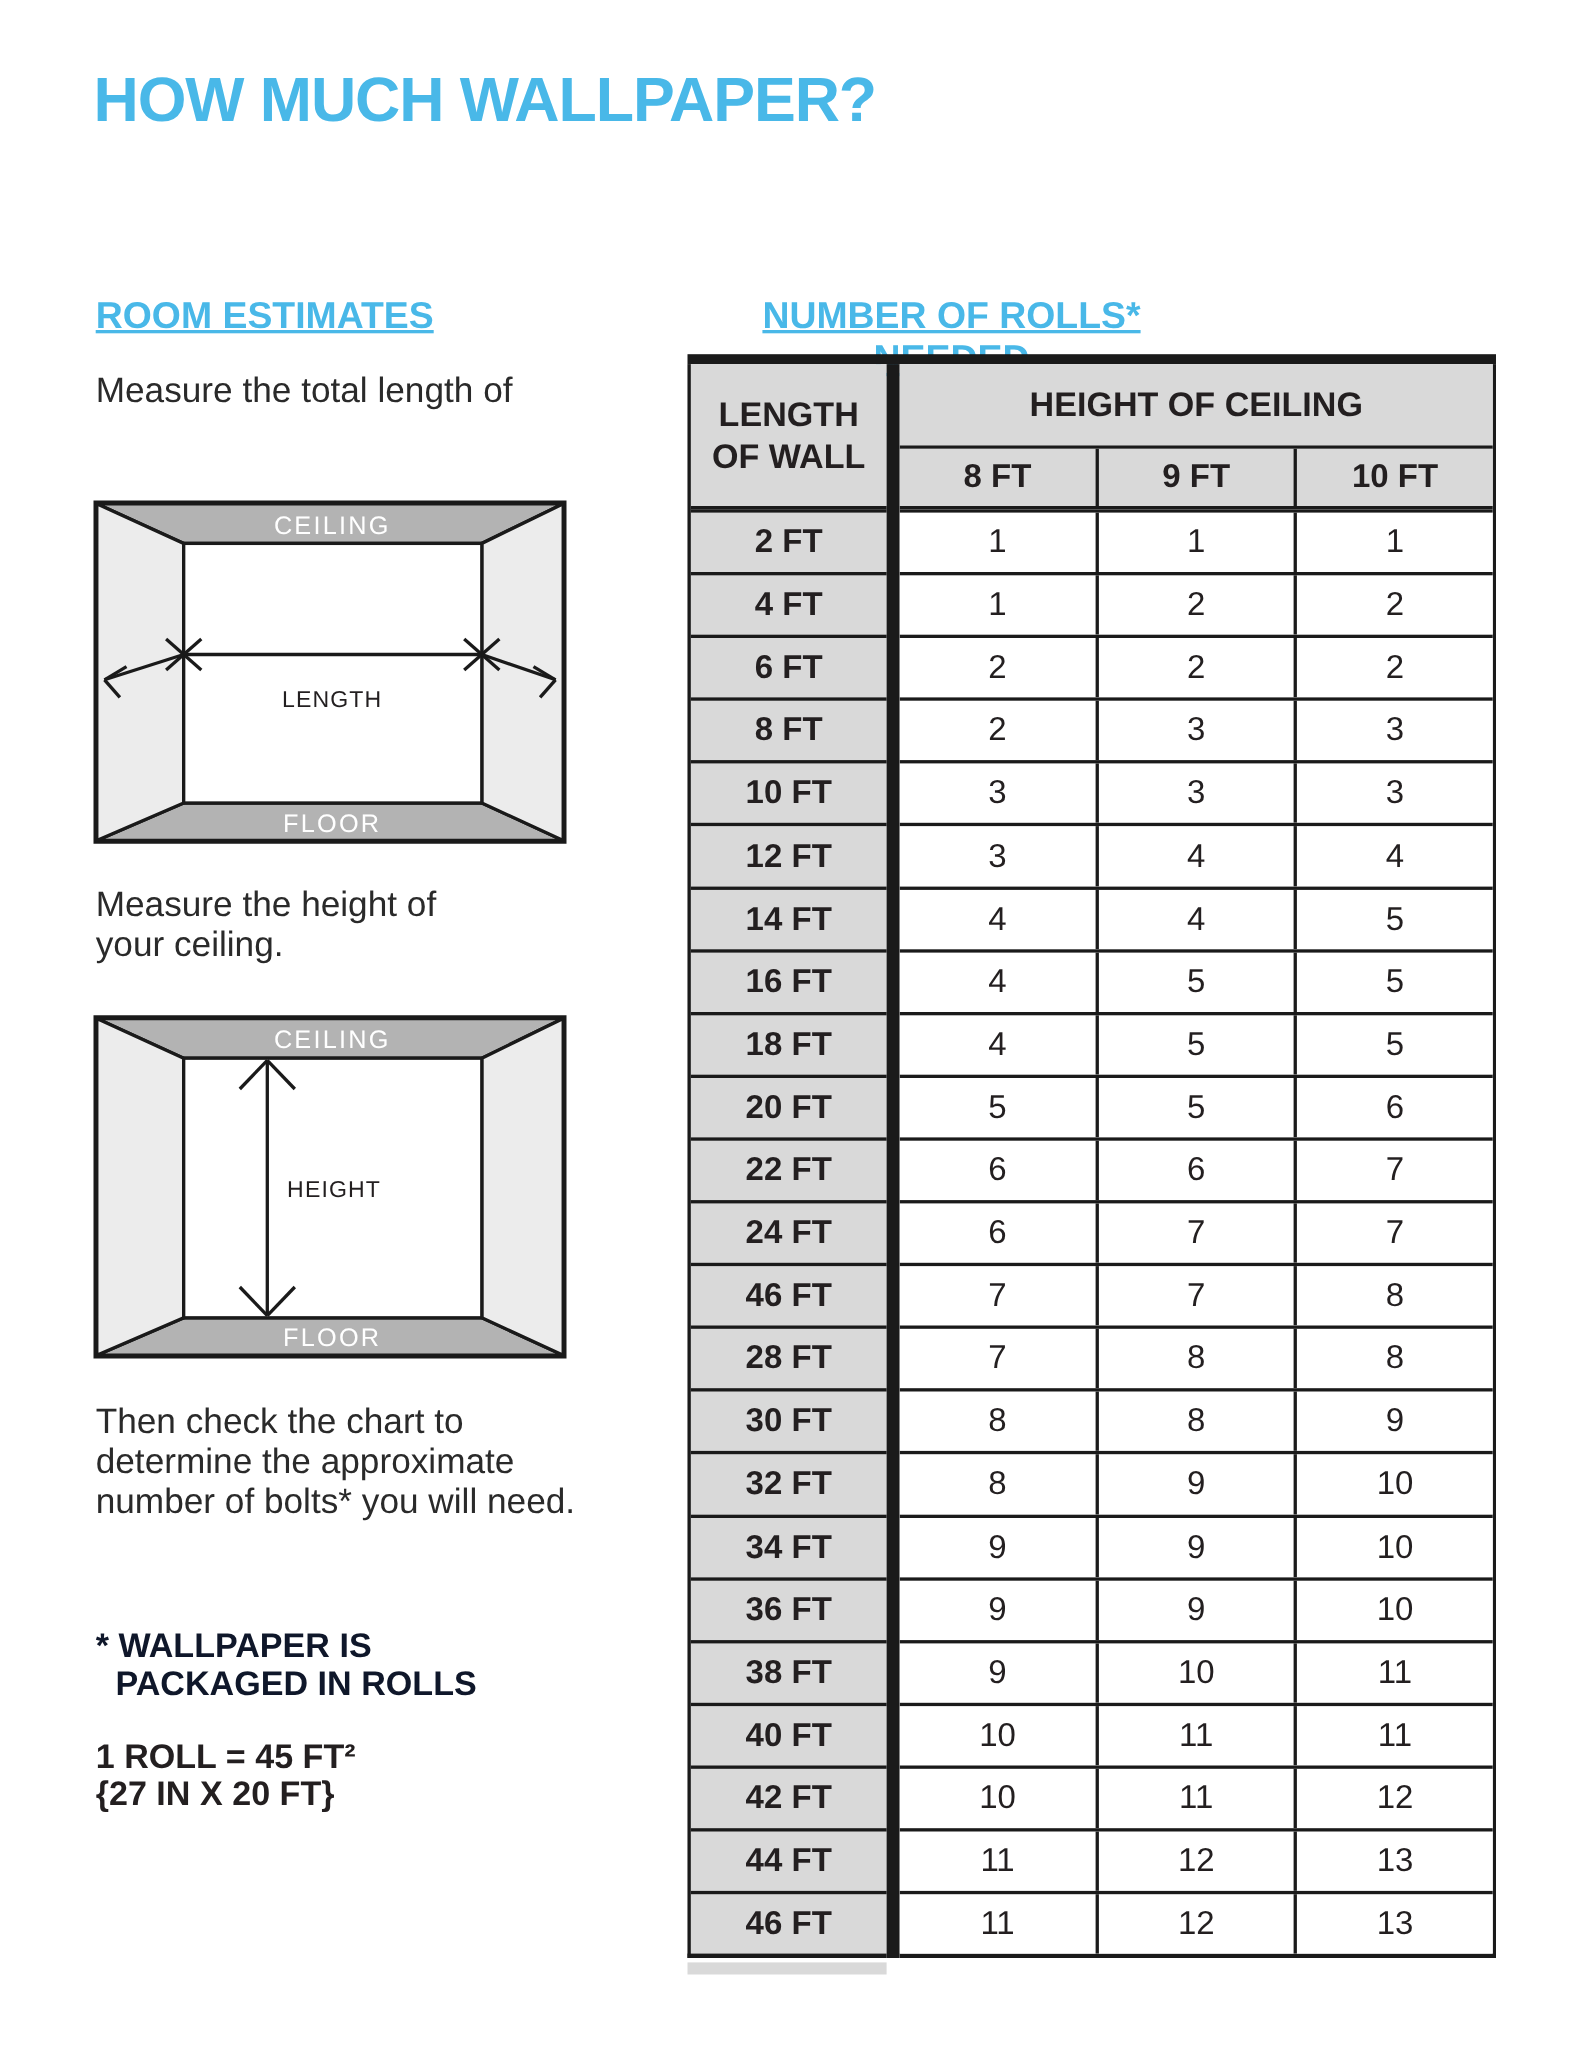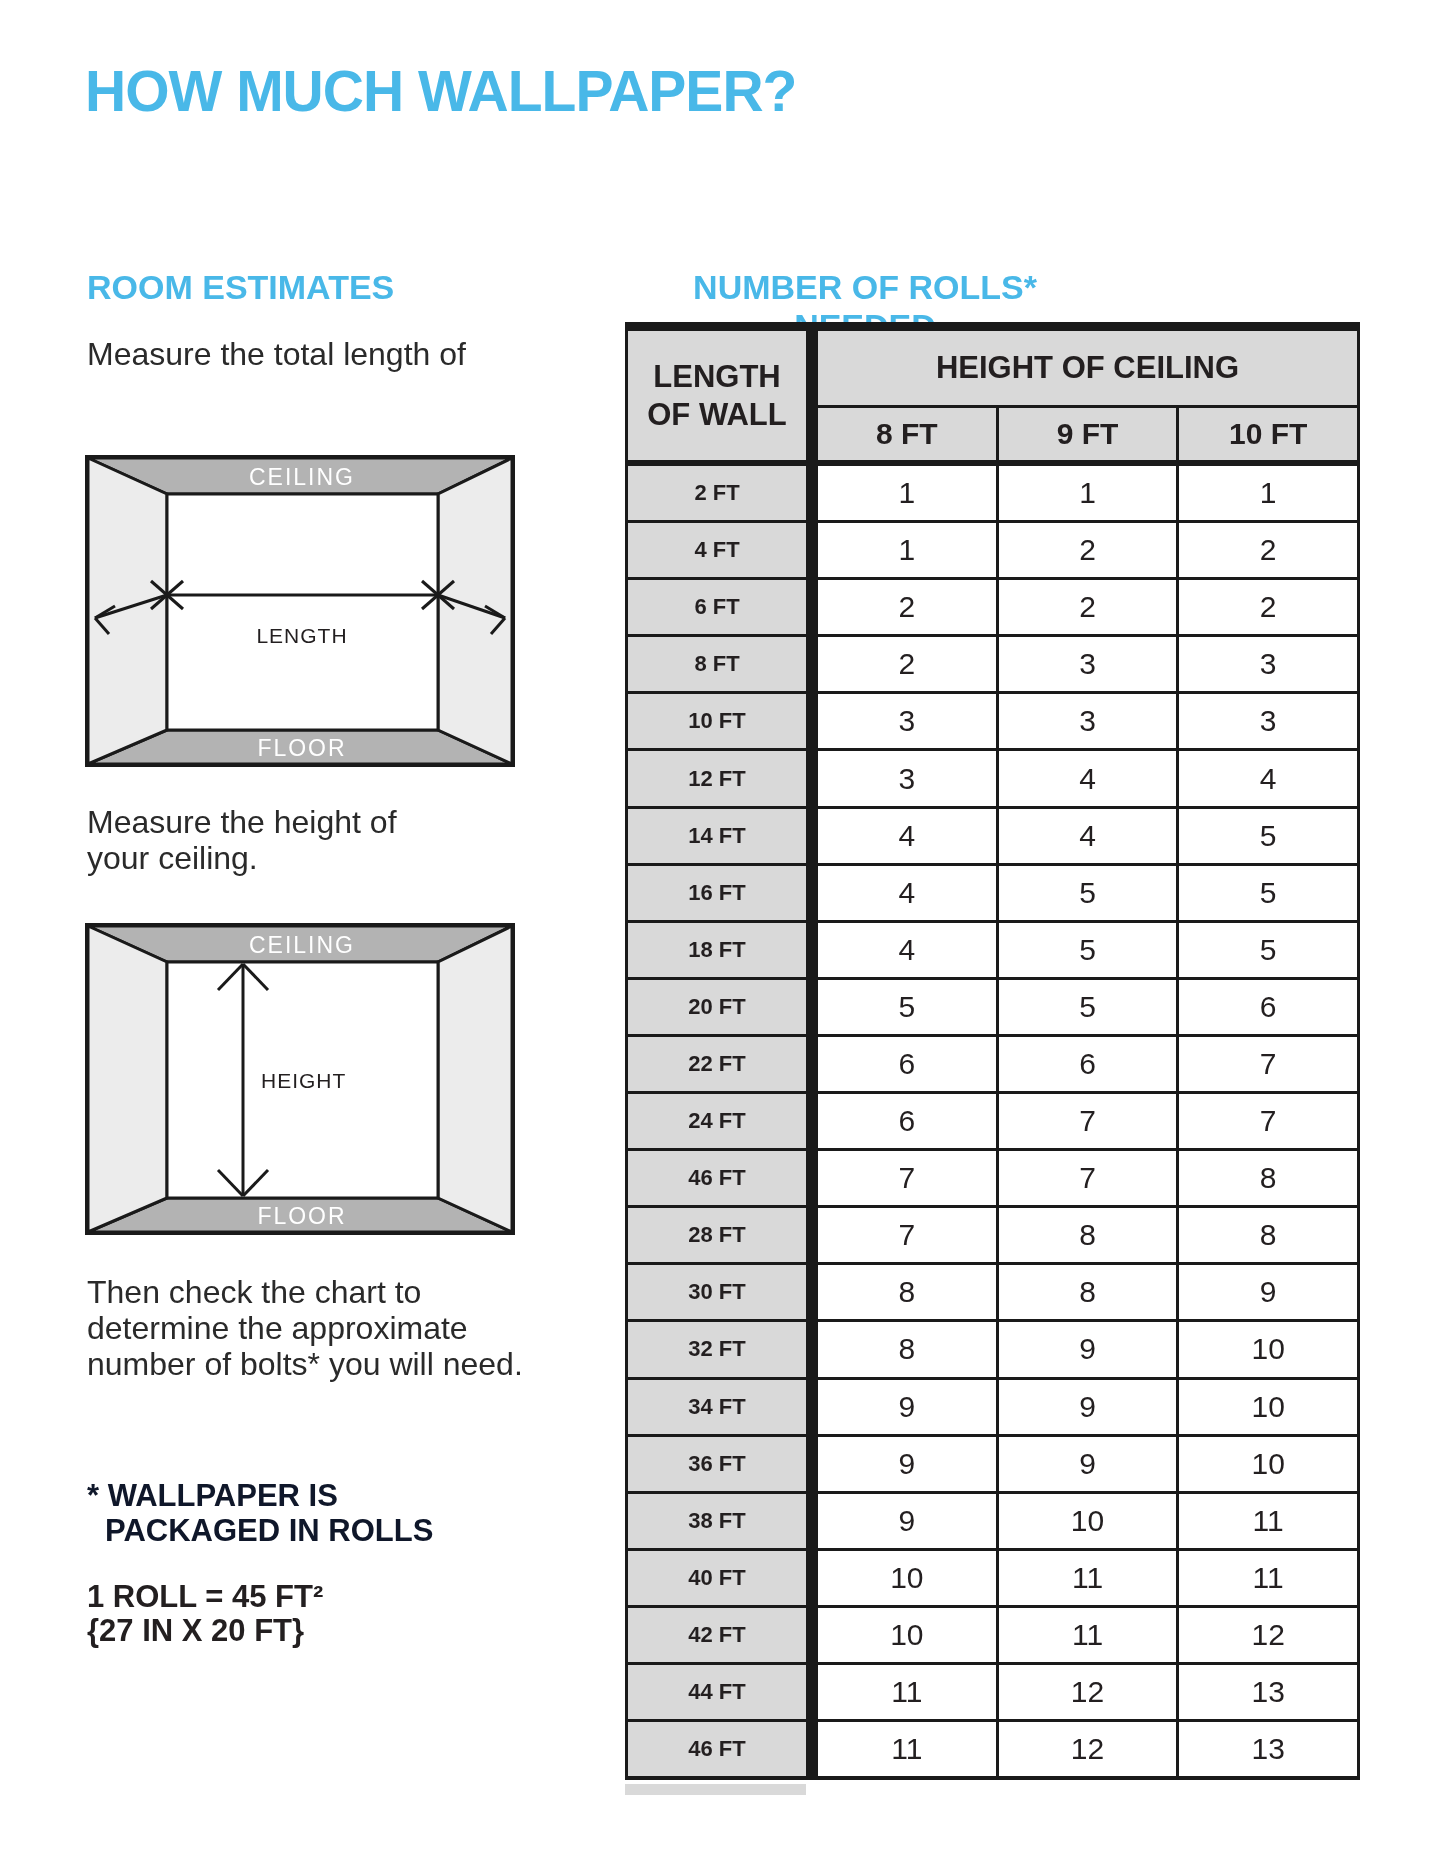--- a/index.html
+++ b/index.html
@@ -10,21 +10,21 @@
     overflow:hidden; color:#231f20;
   }
   .abs { position:absolute; }
 
   
   .main-title {
     left:85px; top:58px; font-size:57px; font-weight:bold;
     letter-spacing:-1px; color:#49b8e8;
   }
   .section-heading {
-    font-size:34px; font-weight:bold; color:#49b8e8; letter-spacing:0;
+    font-size:34px; font-weight:bold; color:#49b8e8; letter-spacing:0;text-decoration:underline;
   }
   .h-room { left:87px; top:268px; }
   .h-rolls { left:625px; top:268px; width:480px; text-align:center; }
 
   
   .para { left:87px; font-size:32px; line-height:36px; color:#2a2a2a; }
   .p1 { top:336px; }
   .p2 { top:804px; }
   .p3 { top:1274px; }
   .note { left:87px; top:1478px; font-size:31px; line-height:35px; font-weight:bold; color:#0f172a; }
@@ -51,21 +51,21 @@
     flex:1; display:flex; flex-direction:column;
     border-right:3px solid #1a1a1a; border-bottom:4px solid #1a1a1a;
     background:#ffffff;
   }
   .cell-center { display:flex; align-items:center; justify-content:center; text-align:center; }
   .col1-header {
     height:132px; font-size:31px; font-weight:bold; line-height:38px;
     border-bottom:3px solid #1a1a1a;
   }
   .label-cell {
-    height:57.1px; font-size:22px; font-weight:bold;
+    height:57.1px; font-size:30px; font-weight:bold;
     border-top:3px solid #1a1a1a;
   }
   .label-cell:first-of-type { border-top:none; }
   .group-header {
     height:77px; background:#d9d9d9; font-size:31px; font-weight:bold;
     border-bottom:3px solid #1a1a1a;
   }
   .colheader-row {
     height:55px; background:#d9d9d9; display:flex;
     border-bottom:3px solid #1a1a1a;

